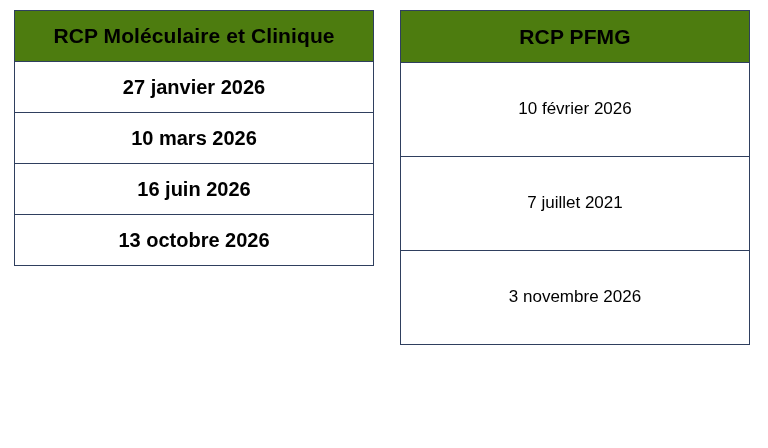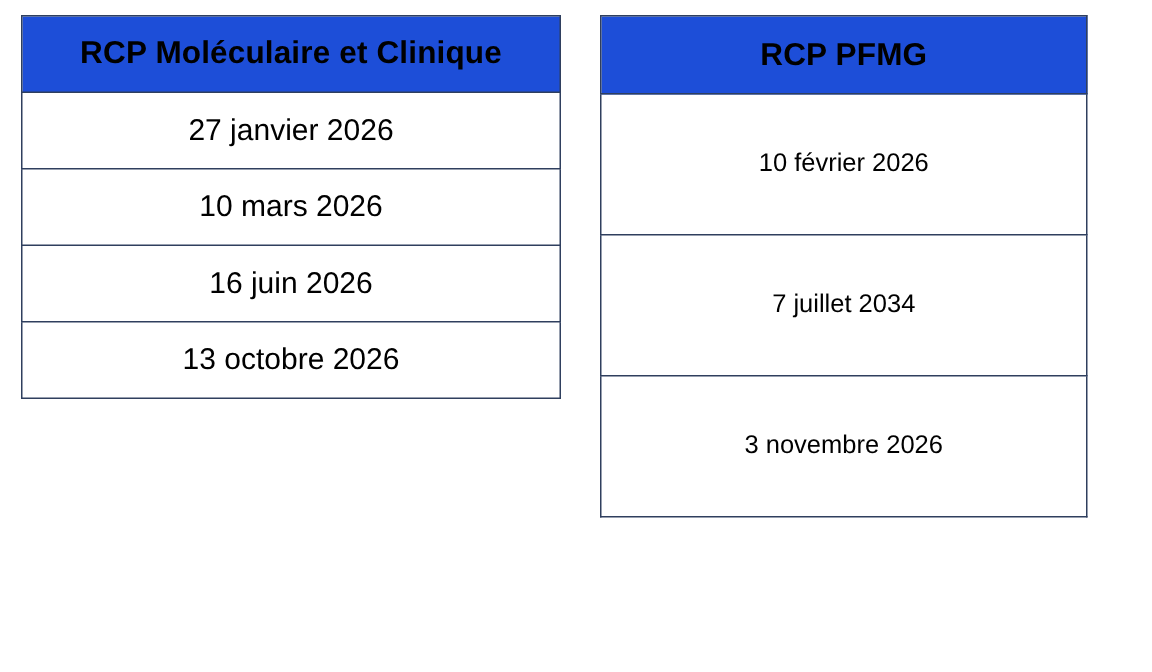--- a/index.html
+++ b/index.html
@@ -24,45 +24,45 @@
     gap: 26px;
     align-items: flex-start;
   }
   .table-wrap {
     box-sizing: border-box;
   }
   .table-wrap.left {
     width: 360px;
   }
   .table-wrap.right {
-    width: 325px;
+    width: 350px;
   }
   table.sched {
     border-collapse: collapse;
     width: 100%;
     table-layout: fixed;
   }
   table.sched td,
   table.sched th {
     border: 1px solid #2f3f5e;
     text-align: center;
     vertical-align: middle;
     padding: 0;
   }
   table.sched th {
-    background: #1d4ed8;
+    background: #4d7c0f;
     font-size: 21px;
     font-weight: bold;
     height: 50px;
     letter-spacing: 0.1px;
   }
   .table-wrap.left td {
     font-size: 20px;
     height: 50px;
-    font-weight: normal;
+    font-weight: bold;
   }
   .table-wrap.right td {
     font-size: 17px;
     height: 93px;
     font-weight: normal;
   }
   .table-wrap.right th {
     height: 51px;
   }
   .cell-text {
@@ -119,21 +119,21 @@
         </tr>
       </thead>
       <tbody>
         <tr>
           <td>
             <span class="cell-text">10 février 2026</span>
           </td>
         </tr>
         <tr>
           <td>
-            <span class="cell-text">7 juillet 2034</span>
+            <span class="cell-text">7 juillet 2021</span>
           </td>
         </tr>
         <tr>
           <td>
             <span class="cell-text">3 novembre 2026</span>
           </td>
         </tr>
       </tbody>
     </table>
   </div>

